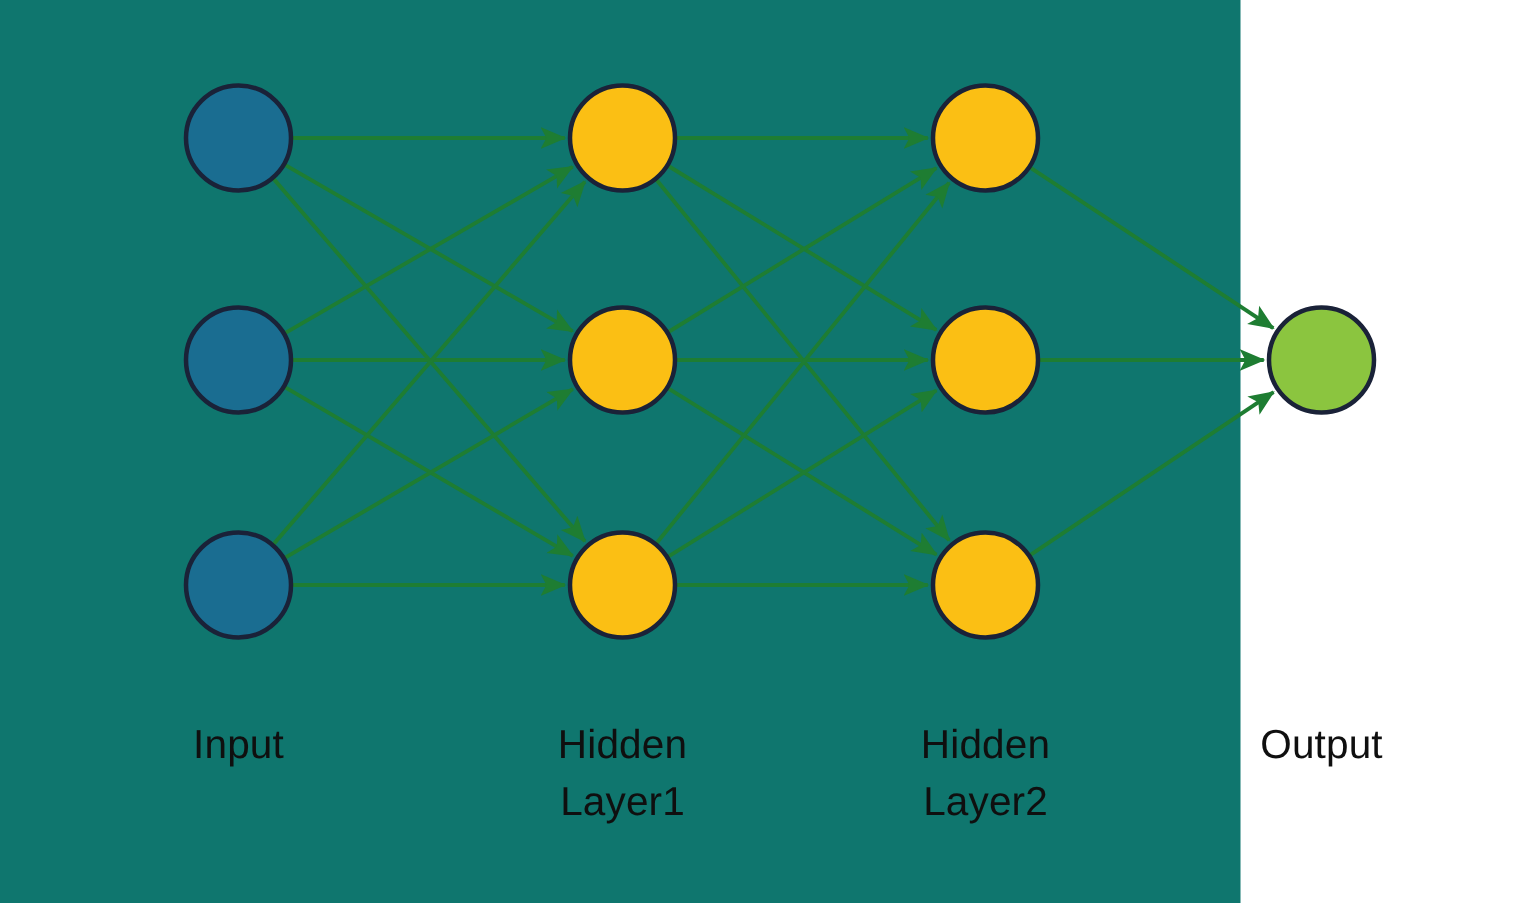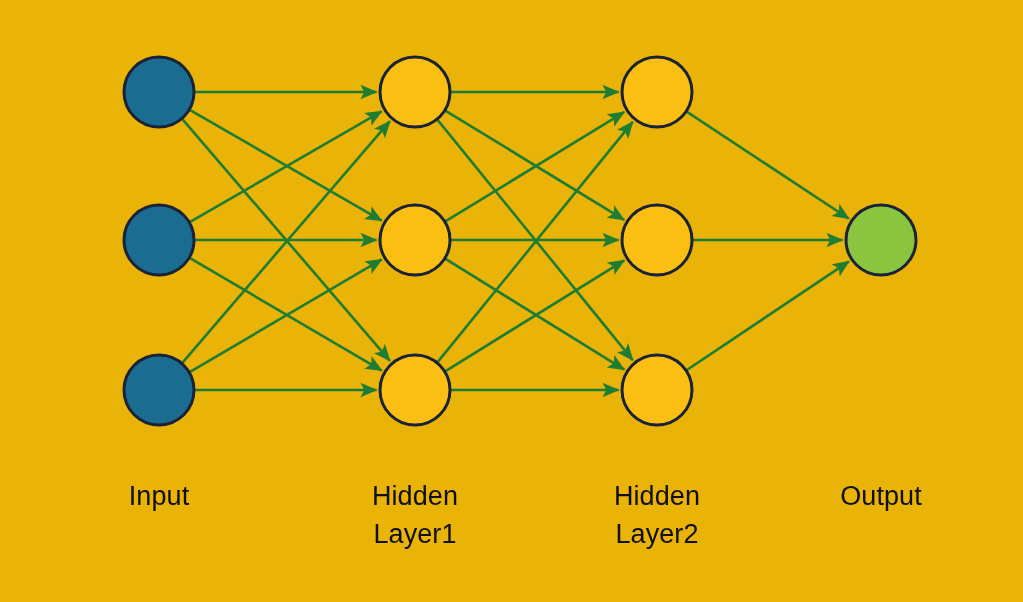--- a/index.html
+++ b/index.html
@@ -10,23 +10,23 @@
   }
   body {
     font-family: "Liberation Sans", sans-serif;
     width: 1023px;
     height: 602px;
     overflow: hidden;
     position: relative;
   }
   #diagram-root {
     position: relative;
-    width: 1023px;
+    width: 827px;
     height: 602px;
-    background: #eab308;
+    background: #0f766e;
   }
   #nn-svg {
     position: absolute;
     left: 0;
     top: 0;
     width: 1023px;
     height: 602px;
     display: block;
   }
   .layer-label {

